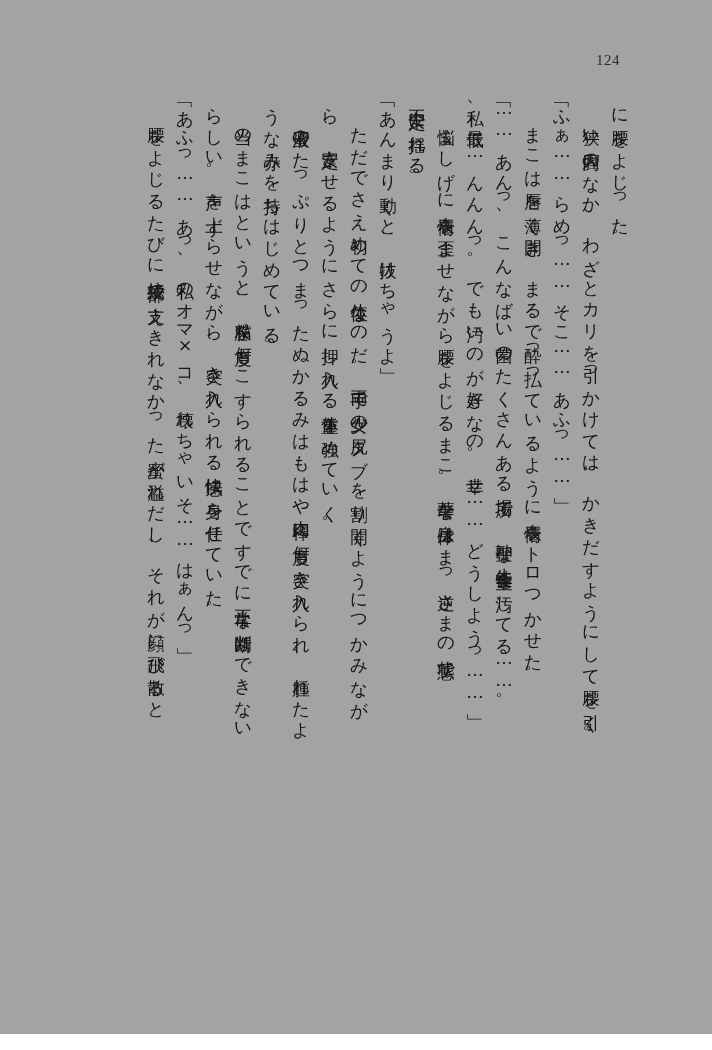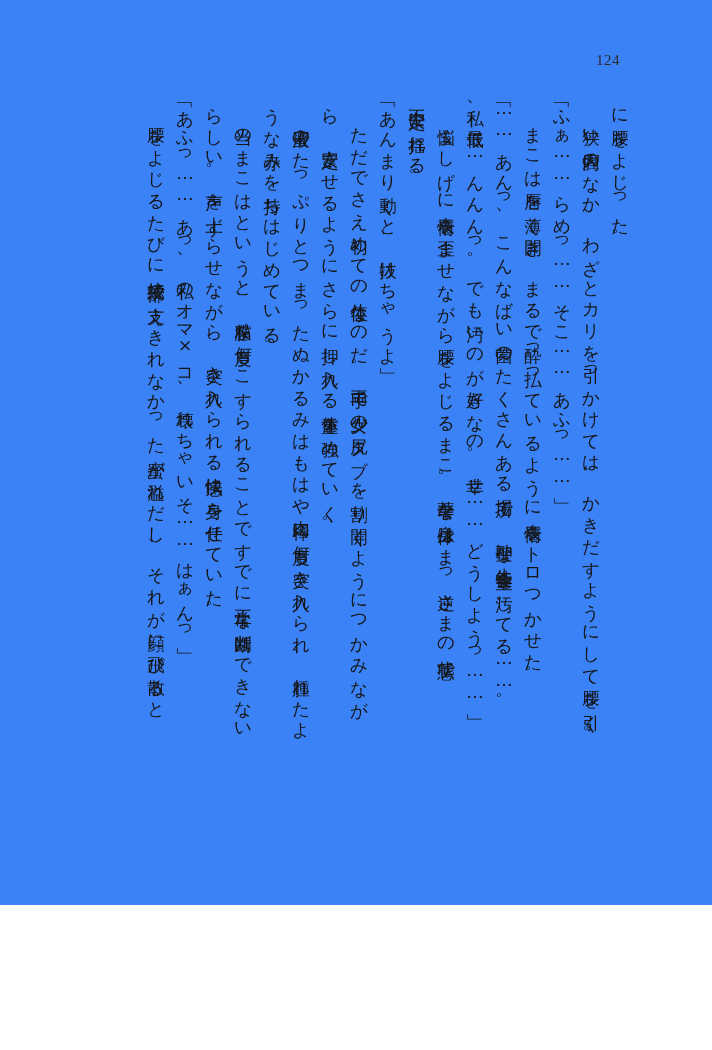--- a/index.html
+++ b/index.html
@@ -10,23 +10,23 @@
   body {
     width: 712px;
     height: 1050px;
     font-family: "Liberation Serif", serif;
     color: #1a1a1a;
     overflow: hidden;
   }
   .page {
     position: relative;
     width: 712px;
-    height: 905px;
+    height: 1034px;
     box-sizing: border-box;
-    background: #3b82f6;
+    background: #a3a3a3;
   }
   .page-number {
     position: absolute;
     top: 52px;
     left: 0;
     right: 92px;
     text-align: right;
     font-size: 15px;
     font-family: "Liberation Serif", serif;
     color: #2b2b2b;

